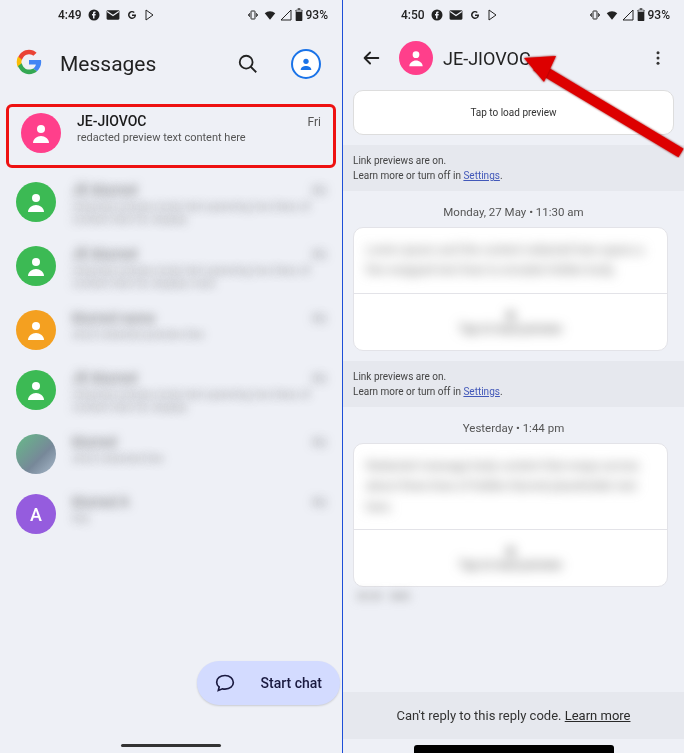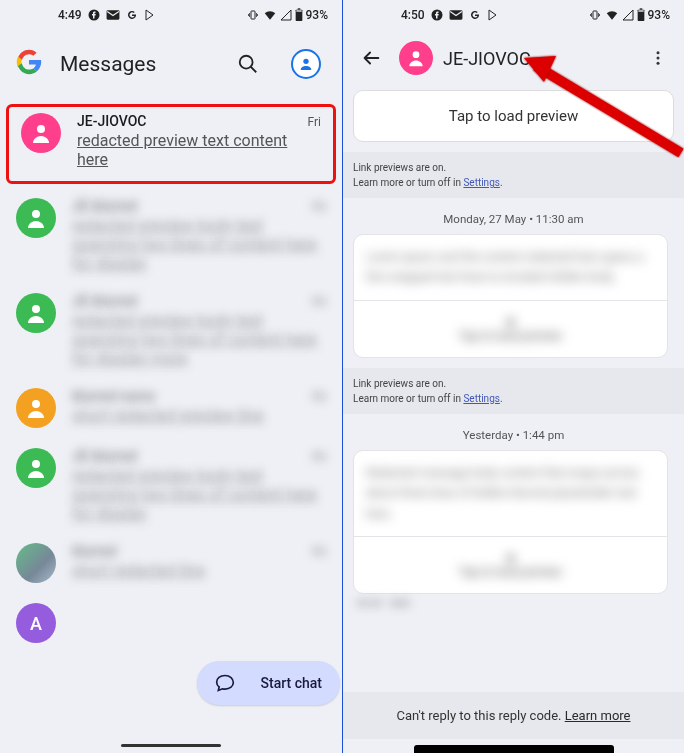--- a/index.html
+++ b/index.html
@@ -74,21 +74,21 @@
   .avatar.pink { background: #ff3f8b; }
   .avatar.green { background: #3cba54; }
   .avatar.orange { background: #f4a020; }
   .avatar.purple { background: #955cde; color: #fff; font-weight: 500; font-size: 18px;}
   .avatar.photo { background: linear-gradient(135deg,#6b8,#789 60%,#abc); }
   .avatar-wrap { position: relative; flex: 0 0 auto; }
   .conv-body { flex: 1; min-width: 0; }
   .conv-top { display: flex; justify-content: space-between; align-items: baseline; }
   .conv-name { font-size: 14px; color: #1a1a1a; font-weight: 500; }
   .conv-time { font-size: 12px; color: #555; text-align: center; }
-  .conv-preview { font-size: 16px; color: #555; margin-top: 2px; text-decoration: underline; }
+  .conv-preview { font-size: 11px; color: #555; margin-top: 2px; }
   .blurred .conv-name, .blurred .conv-preview, .blurred .conv-time {
     color: transparent;
     text-shadow: 0 0 10px rgba(60,60,60,0.6);
     user-select: none;
   }
   .blurred .conv-preview { text-shadow: 0 0 9px rgba(80,80,80,0.5); }
 
   .fab {
     position: absolute;
     bottom: 48px;
@@ -144,21 +144,21 @@
     display: flex;
     flex-direction: column;
   }
   .load-preview-card {
     margin: 0 10px 10px 10px;
     background: #fff;
     border: 1px solid #ddd;
     border-radius: 10px;
     padding: 16px 10px;
     text-align: center;
-    font-size: 15px;
+    font-size: 10px;
     color: #333;
   }
   .info-strip {
     background: #e6e8ee;
     text-align: left;
     font-size: 10px;
     color: #444;
     padding: 8px 10px;
     line-height: 1.5;
   }
@@ -388,20 +388,27 @@
             <div class="conv-time">Fri</div>
           </div>
           <div class="conv-preview">short redacted line</div>
         </div>
       </div>
       <div class="conv blurred">
         <div class="avatar-wrap">
           <div class="avatar purple">A</div>
           <div class="badge"></div>
         </div>
+        <div class="conv-body">
+          <div class="conv-top">
+            <div class="conv-name">blurred A</div>
+            <div class="conv-time">Fri</div>
+          </div>
+          <div class="conv-preview">tiny</div>
+        </div>
       </div>
     </div>
 
   <div class="fab">
     <svg width="20" height="20" viewBox="0 0 24 24">
         <path d="M12 3C6 3 2 6.5 2 11c0 2.3 1.2 4.4 3 5.8L4 21l5-2c1 .2 2 .3 3 .3 6 0 10-3.5 10-8S18 3 12 3z" fill="none" stroke="#1a1a40" stroke-width="2"></path>
       </svg>
     <span>Start chat</span>
   </div>
 

